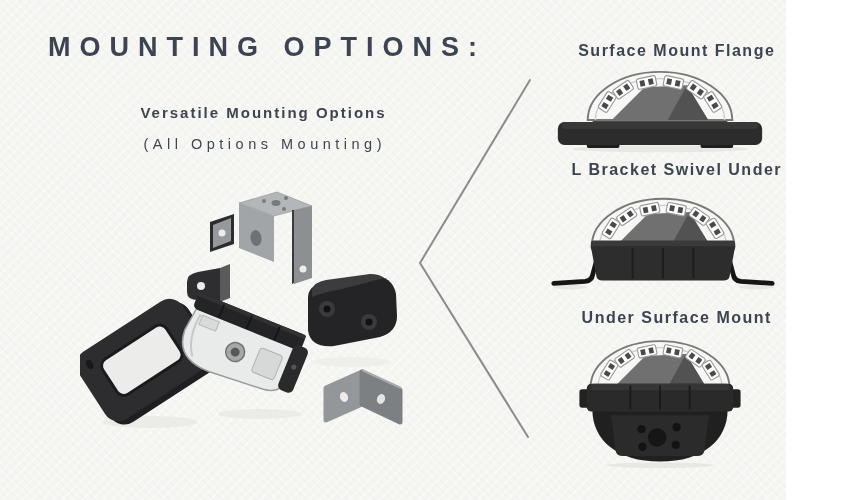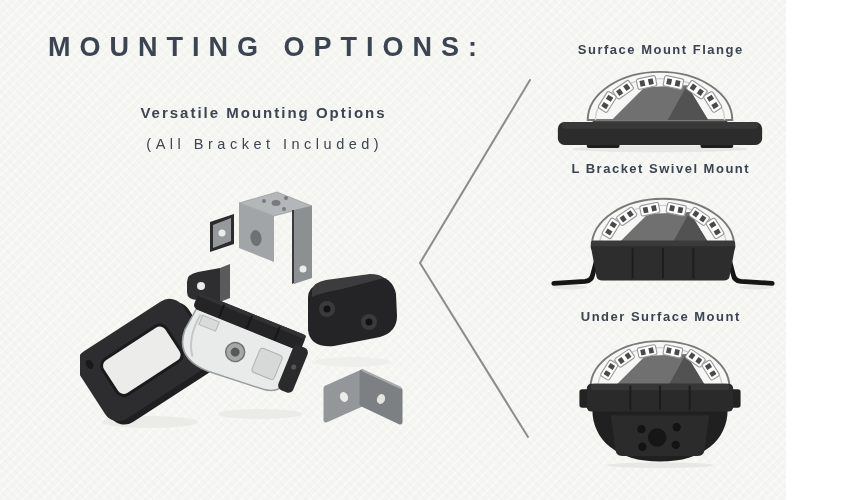--- a/index.html
+++ b/index.html
@@ -30,23 +30,23 @@
     color:#3d4552;margin:0;
   }
   .subtitle-note{
     left:0;top:136px;width:525px;
     text-align:center;
     font-size:14.5px;font-weight:400;
     letter-spacing:4.5px;text-indent:4.5px;
     color:#3d4552;
   }
   .opt-label{
-    left:510px;width:300px;
-    text-align:center;
-    font-size:13px;font-weight:700;
+    left:526px;width:300px;
+    text-align:center;
+    font-size:16px;font-weight:700;
     letter-spacing:1.5px;text-indent:1.5px;
     color:#3b4450;
   }
   .opt-label.l1{top:42px;}
   .opt-label.l2{top:161px;}
   .opt-label.l3{top:309px;}
   svg{display:block;}
 </style>
 </head>
 <body>
@@ -89,21 +89,21 @@
             <rect x="-10" y="-5.5" width="20" height="11" rx="2" fill="#ffffff" stroke="#9a9a9a" stroke-width="1.2"></rect>
             <rect x="-7" y="-3" width="5" height="6" fill="#4a4a4a"></rect>
             <rect x="2" y="-3" width="5" height="6" fill="#4a4a4a"></rect>
           </g>
       </g>
     </defs>
   </svg>
 
   <h1 class="abs page-title">MOUNTING OPTIONS:</h1>
   <h2 class="abs subtitle">Versatile Mounting Options</h2>
-  <div class="abs subtitle-note">(All Bracket Included)</div>
+  <div class="abs subtitle-note">(All Options Mounting)</div>
 
   <svg class="abs" style="left:80px;top:170px;" width="340" height="285" viewBox="0 0 340 285">
 
     <ellipse cx="70" cy="252" rx="48" ry="6" fill="#ebebe7"></ellipse>
     <ellipse cx="180" cy="244" rx="42" ry="5" fill="#ebebe7"></ellipse>
     <ellipse cx="272" cy="192" rx="38" ry="5" fill="#eeeeea"></ellipse>
 
     <g>
       <polygon points="130,52 154,44 154,74 130,82" fill="#2c2c2e"></polygon>
       <polygon points="133,55 151,48 151,71 133,78" fill="#96999c"></polygon>
@@ -176,21 +176,21 @@
   <svg class="abs" style="left:554px;top:62px;" width="212" height="92" viewBox="0 0 220 95">
     <ellipse cx="110" cy="90" rx="92" ry="3.5" fill="#e7e7e3"></ellipse>
     <rect x="34" y="84" width="34" height="5" rx="2" fill="#1e1e1e"></rect>
     <rect x="152" y="84" width="34" height="5" rx="2" fill="#1e1e1e"></rect>
     <rect x="40" y="55" width="140" height="9" rx="3" fill="#4a4a4a"></rect>
     <use href="#dome-glyph" transform="translate(30,0)"></use>
     <rect x="4" y="62" width="212" height="24" rx="7" fill="#2c2c2c"></rect>
     <rect x="8" y="62" width="204" height="7" rx="3.5" fill="#383838"></rect>
   </svg>
 
-  <div class="abs opt-label l2">L Bracket Swivel Mount</div>
+  <div class="abs opt-label l2">L Bracket Swivel Under</div>
   <svg class="abs" style="left:549px;top:189px;" width="228" height="105" viewBox="0 0 240 110">
     <ellipse cx="22" cy="103" rx="18" ry="2.5" fill="#e7e7e3"></ellipse>
     <ellipse cx="218" cy="103" rx="18" ry="2.5" fill="#e7e7e3"></ellipse>
     <path d="M54,60 L46,90 Q45,96 38,97 L5,99" stroke="#151515" stroke-width="5" fill="none" stroke-linecap="round"></path>
     <path d="M186,60 L194,90 Q195,96 202,97 L235,99" stroke="#151515" stroke-width="5" fill="none" stroke-linecap="round"></path>
     <use href="#dome-glyph" transform="translate(40,0)"></use>
     <rect x="44" y="54" width="152" height="10" rx="3" fill="#3a3a3a"></rect>
     <path d="M44,60 L196,60 L190,92 Q189,96 184,96 L56,96 Q51,96 50,92 Z" fill="#2d2d2d"></path>
     <line x1="88" y1="62" x2="88" y2="94" stroke="#1d1d1d" stroke-width="2"></line>
     <line x1="120" y1="62" x2="120" y2="94" stroke="#1d1d1d" stroke-width="2"></line>

